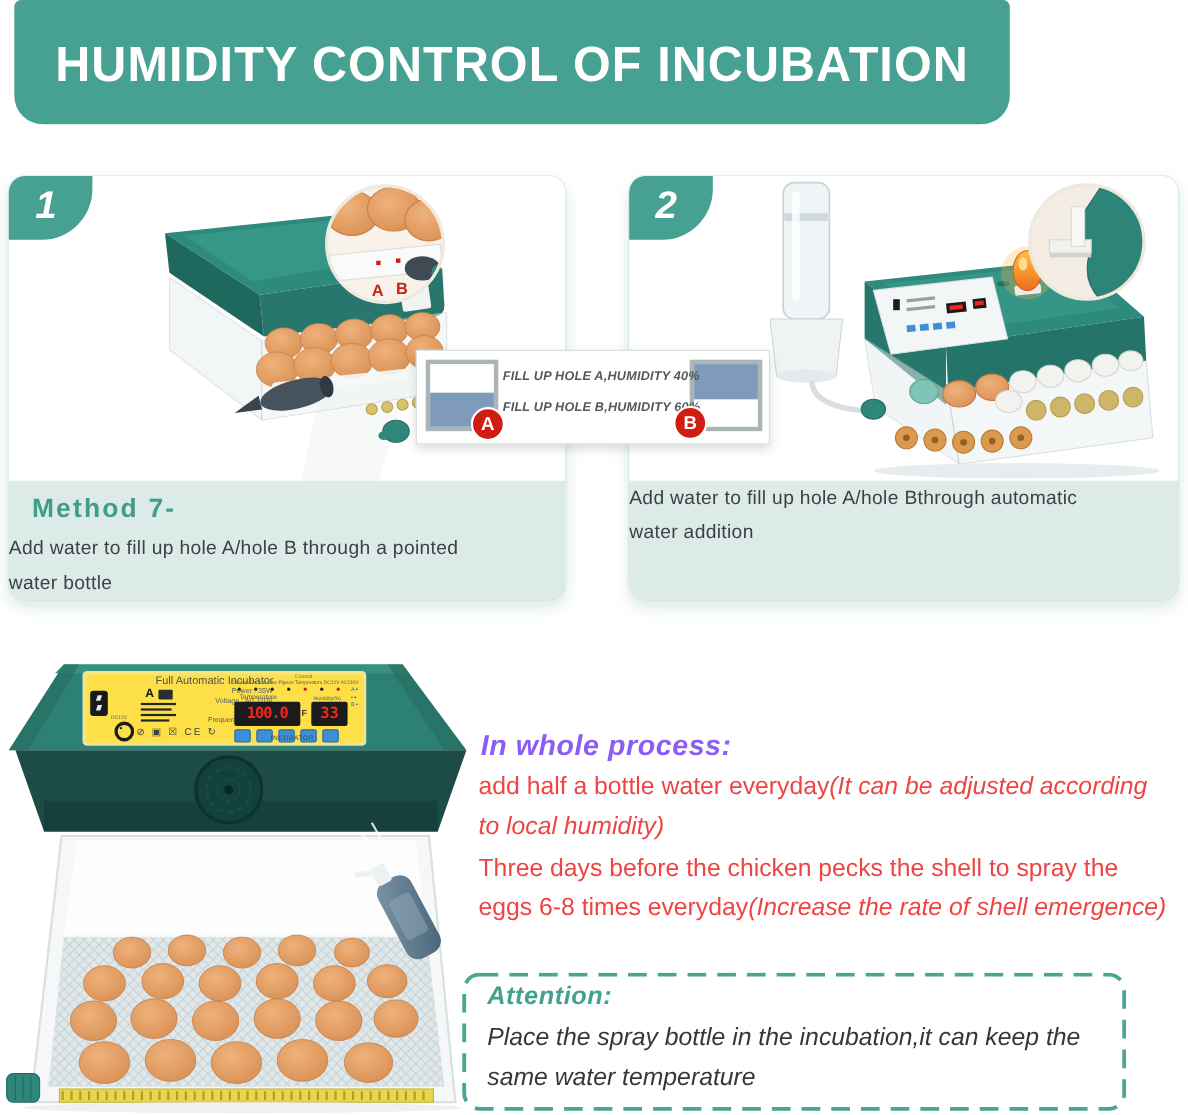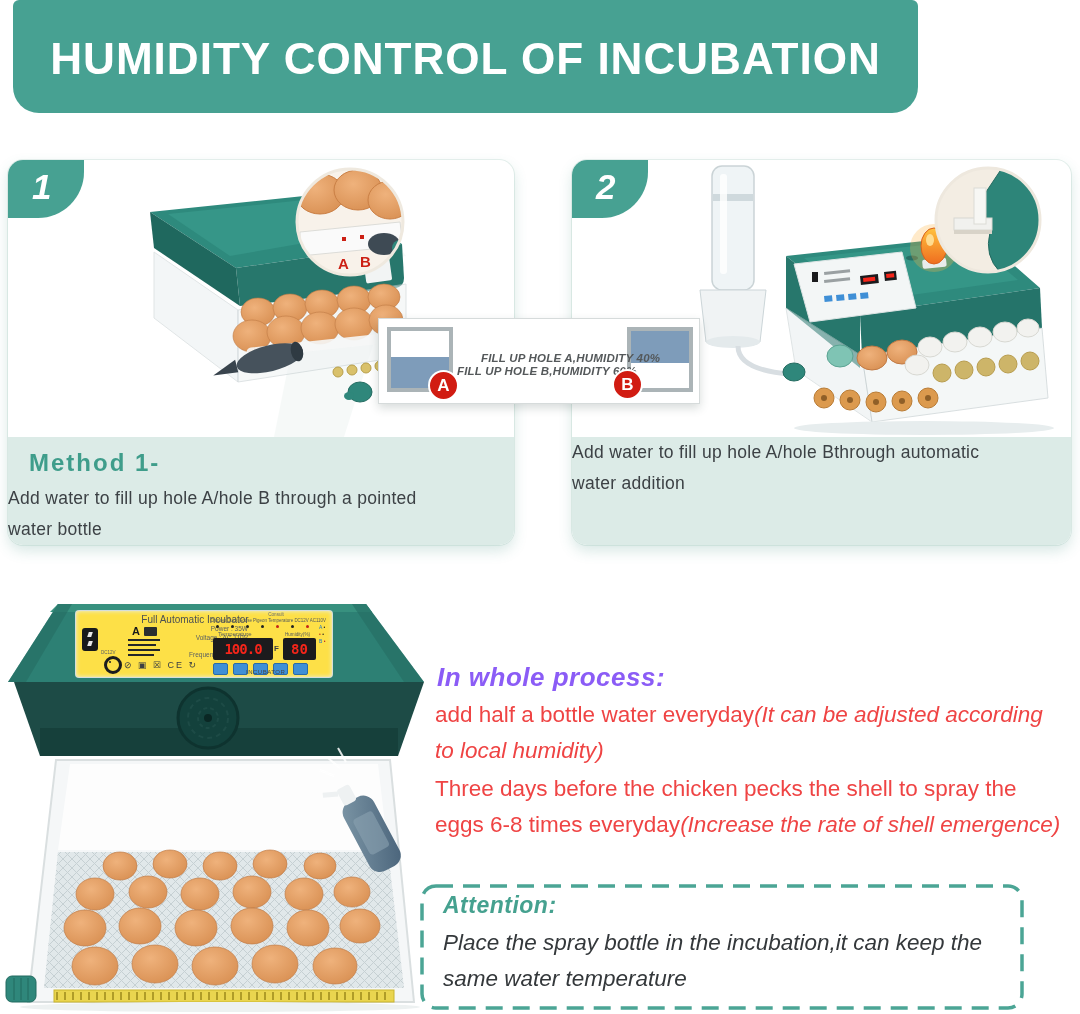--- a/index.html
+++ b/index.html
@@ -39,21 +39,21 @@
   .diag-a .water{position:absolute;left:0;bottom:0;width:100%;height:54%;background:#7e9cba;}
   .diag-b{left:248px;top:8px;}
   .diag-b .water{position:absolute;left:0;top:0;width:100%;height:56%;background:#7e9cba;}
   .ab-badge{width:27px;height:27px;border-radius:50%;background:#d11c12;
          border:2px solid #fff;color:#fff;font-weight:bold;font-size:17px;
          text-align:center;line-height:27px;z-index:6;}
   .badge-a{left:49px;top:51px;}
   .badge-b{left:233px;top:50px;}
   .inset-line{left:78px;white-space:nowrap;font-size:11.5px;font-weight:bold;
          font-style:italic;color:#54585a;letter-spacing:.2px;}
-  .inset-line-a{top:33px;margin-left:24px;}
+  .inset-line-a{top:17px;}
   .inset-line-b{top:46px;}
 
   
   .proc-head{left:437px;top:662px;color:#8b5cf6;font-size:26px;font-weight:bold;
          font-style:italic;letter-spacing:.5px;white-space:nowrap;}
   .proc-line{left:435px;color:#ef4444;font-size:22.5px;white-space:nowrap;}
   .it{font-style:italic;}
   .l1{top:702px;} .l2{top:738px;} .l3{top:776px;} .l4{top:812px;}
 
   
@@ -182,21 +182,21 @@
         <text x="330" y="109" font-size="15" font-weight="bold" fill="#cc2014">A</text>
         <text x="352" y="107" font-size="15" font-weight="bold" fill="#cc2014">B</text>
       </g>
       <circle cx="342" cy="62" r="53" fill="none" stroke="#efe9df" stroke-width="3"></circle>
     </svg>
   </div>
   <div class="abs num-badge">
     <span>1</span>
   </div>
   <div class="abs caption">
-    <div class="caption-head">Method 1-</div>
+    <div class="caption-head">Method 7-</div>
     <div class="caption-line">Add water to fill up hole A/hole B through a pointed</div>
     <div class="caption-line">water bottle</div>
   </div>
 </div>
 
 <div class="abs panel panel-2">
   <div class="abs photo">
     <svg width="499" height="277" viewBox="0 0 499 277">
       <defs>
         <clipPath id="magClip2">
@@ -441,21 +441,21 @@
         <i></i>
         <i></i>
         <i class="r"></i>
         <i></i>
         <i class="r"></i>
     </div>
     <div class="cp cp-templabel">Temperature</div>
     <div class="cp cp-humlabel">Humidity(%)</div>
     <div class="cp seg seg-t">100.0</div>
     <div class="cp cp-F">F</div>
-    <div class="cp seg seg-h">80</div>
+    <div class="cp seg seg-h">33</div>
     <div class="cp cp-btns">
         <i></i>
         <i></i>
         <i></i>
         <i></i>
         <i></i>
       </div>
     <div class="cp cp-ab">
       <div><span>A</span> <span class="dk">•</span></div>
       <div><span class="dr">•</span> <span class="dk">•</span></div>

